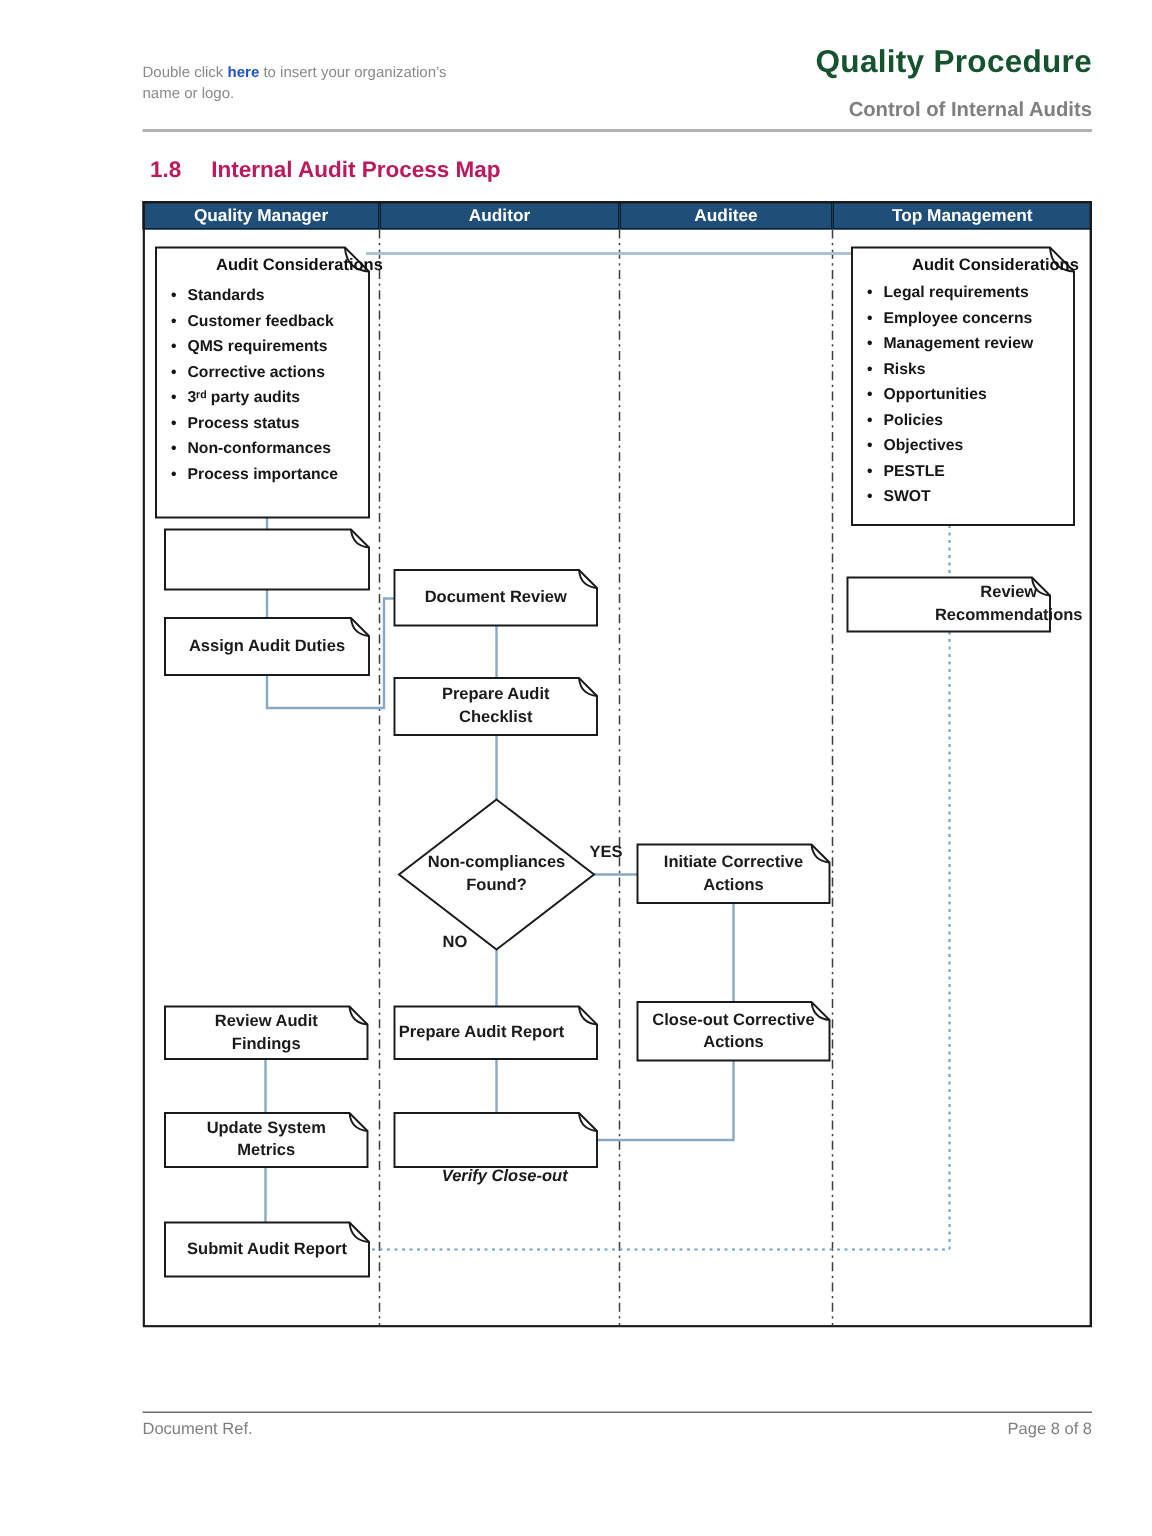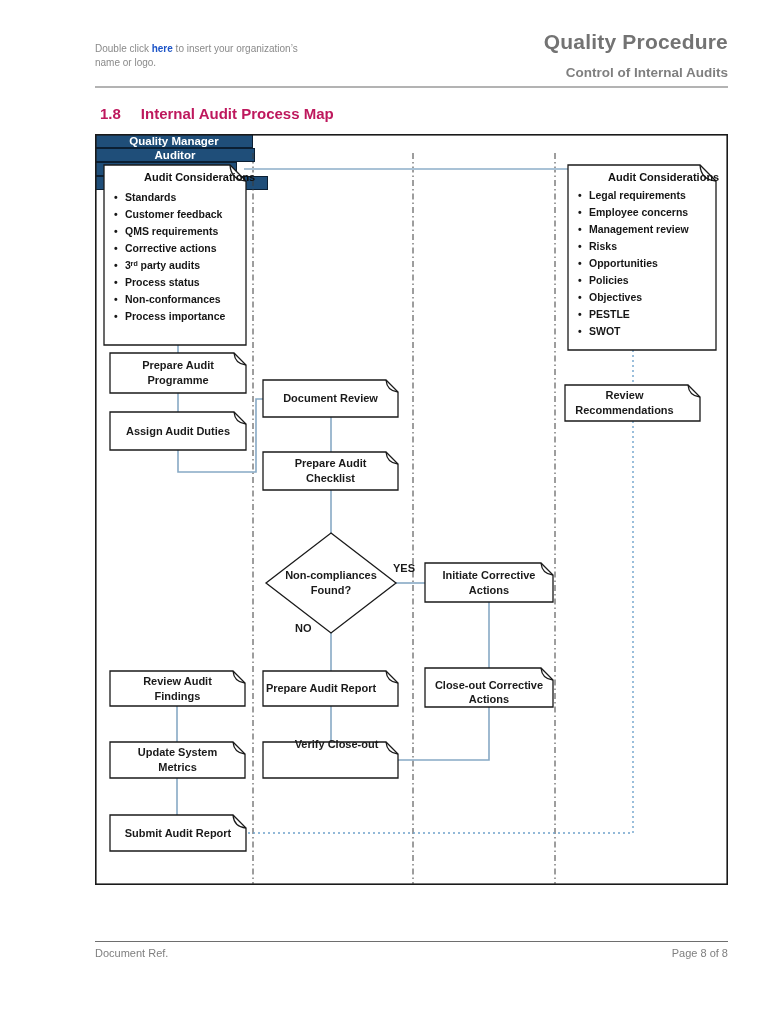--- a/index.html
+++ b/index.html
@@ -3,28 +3,28 @@
 <meta charset="utf-8">
 <style>
   html,body{margin:0;padding:0;background:#ffffff;}
   .sheet{
     position:relative;width:768px;height:1024px;background:#ffffff;overflow:hidden;
     font-family:"Liberation Sans","DejaVu Sans",sans-serif;color:#1a1a1a;
   }
   
   .org-hint{position:absolute;left:95px;top:42px;width:240px;font-size:10px;line-height:14px;color:#8a8a8a;}
   .org-hint .link{color:#1c54c7;font-weight:700;text-decoration:none;cursor:pointer;}
-  .doc-title{position:absolute;right:40px;top:30px;font-size:21px;font-weight:700;color:#737373;letter-spacing:.2px;}
+  .doc-title{position:absolute;right:40px;top:30px;font-size:21px;font-weight:700;color:#14532d;letter-spacing:.2px;}
   .doc-subtitle{position:absolute;right:40px;top:65px;font-size:13.5px;font-weight:700;color:#7f7f7f;margin-left:35px;}
   .header-rule{position:absolute;left:95px;top:86px;width:633px;border-top:2px solid #b3b3b3;}
   .section-heading{position:absolute;left:100px;top:105px;font-size:15px;font-weight:700;color:#be185d;}
   .section-heading .sec-num{margin-right:20px;}
   
   .diagram{position:absolute;left:95px;top:134px;width:633px;height:751px;}
-  .lane-header-row{position:absolute;left:0;top:0;width:633px;height:15px;display:flex;flex-direction:column;}
+  .lane-header-row{position:absolute;left:0;top:0;width:633px;height:15px;display:flex;}
   .lane-cell{
     box-sizing:border-box;height:19px;background:#1f4e79;border:1px solid #0b1f33;
     color:#ffffff;font-size:11.5px;font-weight:700;display:flex;align-items:center;justify-content:center;
   }
   .lc0{width:158px;} .lc1{width:160px;} .lc2{width:142px;text-align:right;} .lc3{width:173px;}
   svg.layer{position:absolute;left:0;top:0;}
   .node-label{
     position:absolute;display:flex;align-items:center;justify-content:center;text-align:center;
     font-size:11px;font-weight:700;line-height:1.32;color:#1a1a1a;pointer-events:none;
   }
@@ -206,57 +206,54 @@
         <div class="bullet-row">
           <span class="bullet-dot">•</span>
           <span class="bullet-text">PESTLE</span>
         </div>
         <div class="bullet-row">
           <span class="bullet-dot">•</span>
           <span class="bullet-text">SWOT</span>
         </div>
       </div>
 
-    <div class="node-label" style="left:15px;top:219px;width:136px;height:40px;">
-        <span style="width:92px;">Prepare Audit Programme</span>
-      </div>
     <div class="node-label" style="left:15px;top:278px;width:136px;height:38px;">
         <span>Assign Audit Duties</span>
       </div>
     <div class="node-label" style="left:168px;top:246px;width:135px;height:37px;">
         <span>Document Review</span>
       </div>
     <div class="node-label" style="left:168px;top:318px;width:135px;height:38px;">
         <span style="width:92px;">Prepare Audit Checklist</span>
       </div>
     <div class="node-label" style="left:181px;top:419px;width:110px;height:60px;">
         <span style="width:108px;">Non-compliances Found?</span>
       </div>
     <div class="node-label" style="left:330px;top:429px;width:128px;height:39px;border-radius:10px;">
         <span style="width:112px;">Initiate Corrective Actions</span>
       </div>
-    <div class="node-label" style="left:330px;top:534px;width:128px;height:39px;align-items:flex-end;">
+    <div class="node-label" style="left:330px;top:534px;width:128px;height:39px;">
         <span style="width:124px;">Close-out Corrective Actions</span>
       </div>
     <div class="node-label" style="left:168px;top:537px;width:116px;height:35px;">
         <span>Prepare Audit Report</span>
       </div>
-    <div class="node-label" style="left:168px;top:592px;width:147px;height:36px;">
+    <div class="node-label" style="left:168px;top:632px;width:147px;height:36px;font-style:italic;">
         <span>Verify Close-out</span>
       </div>
     <div class="node-label" style="left:15px;top:537px;width:135px;height:35px;">
         <span style="width:92px;">Review Audit Findings</span>
       </div>
     <div class="node-label" style="left:15px;top:608px;width:135px;height:36px;text-align:center;">
         <span style="width:104px;">Update System Metrics</span>
       </div>
     <div class="node-label" style="left:15px;top:681px;width:136px;height:36px;">
         <span>Submit Audit Report</span>
       </div>
-    <div class="node-label" style="left:470px;top:251px;width:119px;height:36px;">
+    <div class="node-label" style="left:470px;top:251px;width:119px;height:36px;padding-left:48px;">
         <span style="width:120px;">Review Recommendations</span>
       </div>
 
     <div class="flow-tag" style="left:298px;top:428px;">YES</div>
     <div class="flow-tag" style="left:200px;top:488px;">NO</div>
   </div>
 
   <div class="footer-rule"></div>
   <div class="footer-left">Document Ref.</div>
   <div class="footer-right">Page 8 of 8</div>

